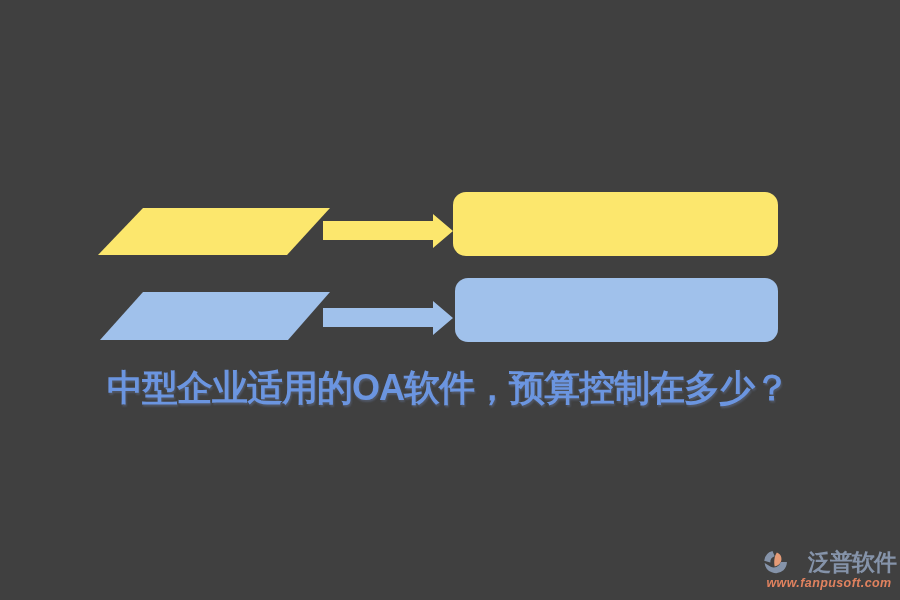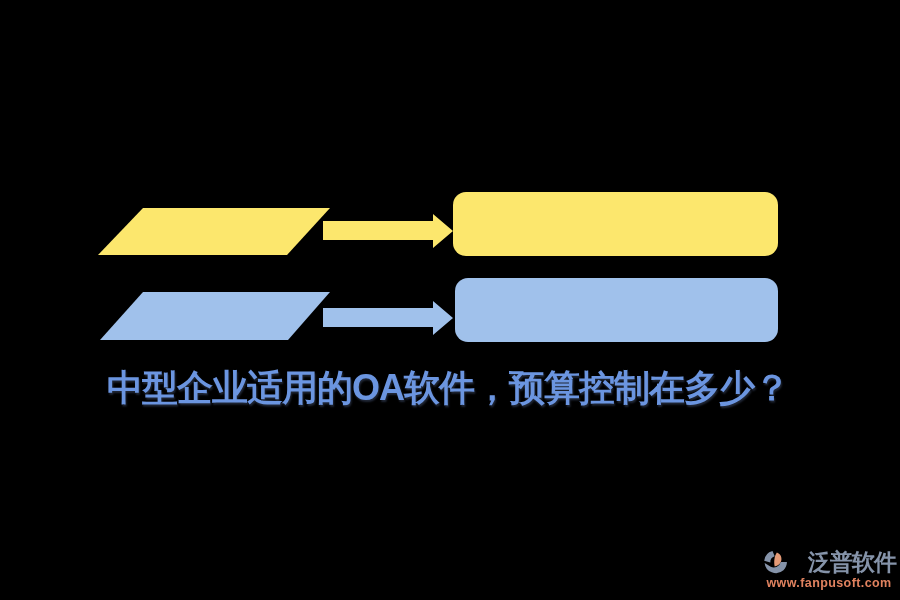--- a/index.html
+++ b/index.html
@@ -5,21 +5,21 @@
   html, body {
     margin: 0;
     padding: 0;
     background: #ffffff;
     font-family: "Liberation Sans", "DejaVu Sans", sans-serif;
   }
   .canvas {
     position: relative;
     width: 900px;
     height: 600px;
-    background: #000000;
+    background: #404040;
     overflow: hidden;
   }
   .shape {
     position: absolute;
     display: block;
   }
   .svg-para-yellow   { left: 95px;  top: 204px; }
   .svg-arrow-yellow  { left: 320px; top: 210px; }
   .svg-rect-yellow   { left: 453px; top: 192px; }
   .svg-para-blue     { left: 97px;  top: 288px; }
@@ -56,20 +56,21 @@
     line-height: 28px;
     white-space: nowrap;
   }
   .logo-url {
     margin-top: 0px;
     font-size: 12.5px;
     font-weight: bold;
     letter-spacing: 0.4px;
     text-align: center;
     white-space: nowrap;
+    font-style: italic;
   }
 </style>
 </head>
 <body>
 
 <div class="canvas">
 
   <svg class="shape svg-para-yellow" width="240" height="56" viewBox="0 0 240 56">
     <polygon points="48,4 235,4 192,51 3,51" fill="#FCE76D"></polygon>
   </svg>

